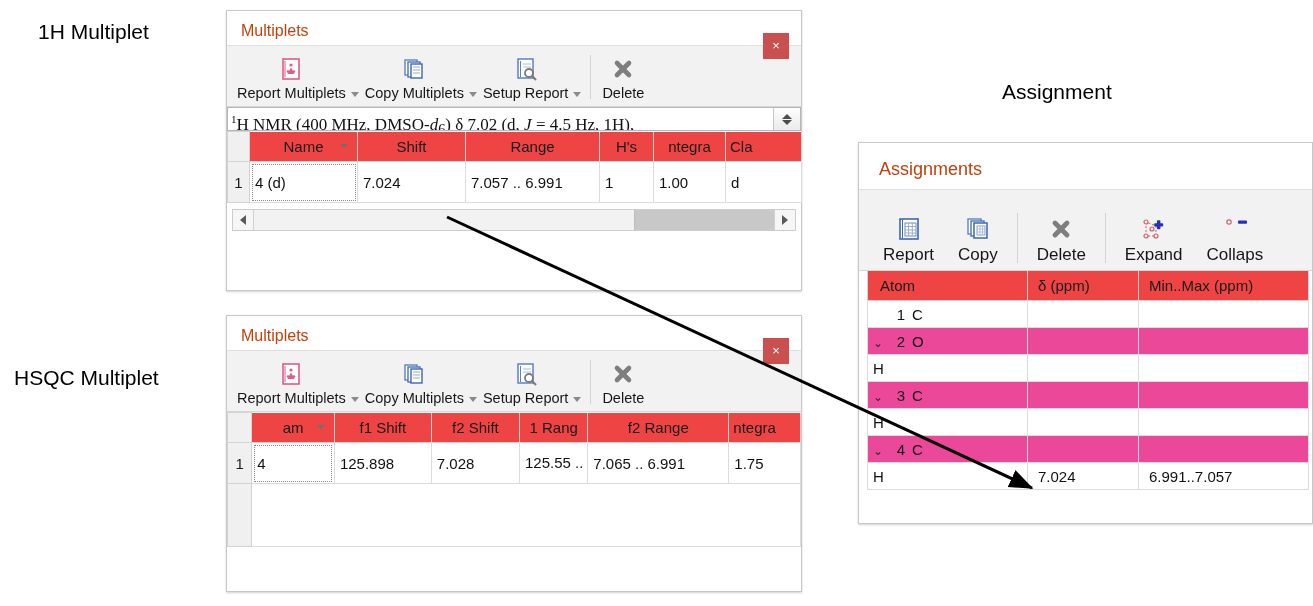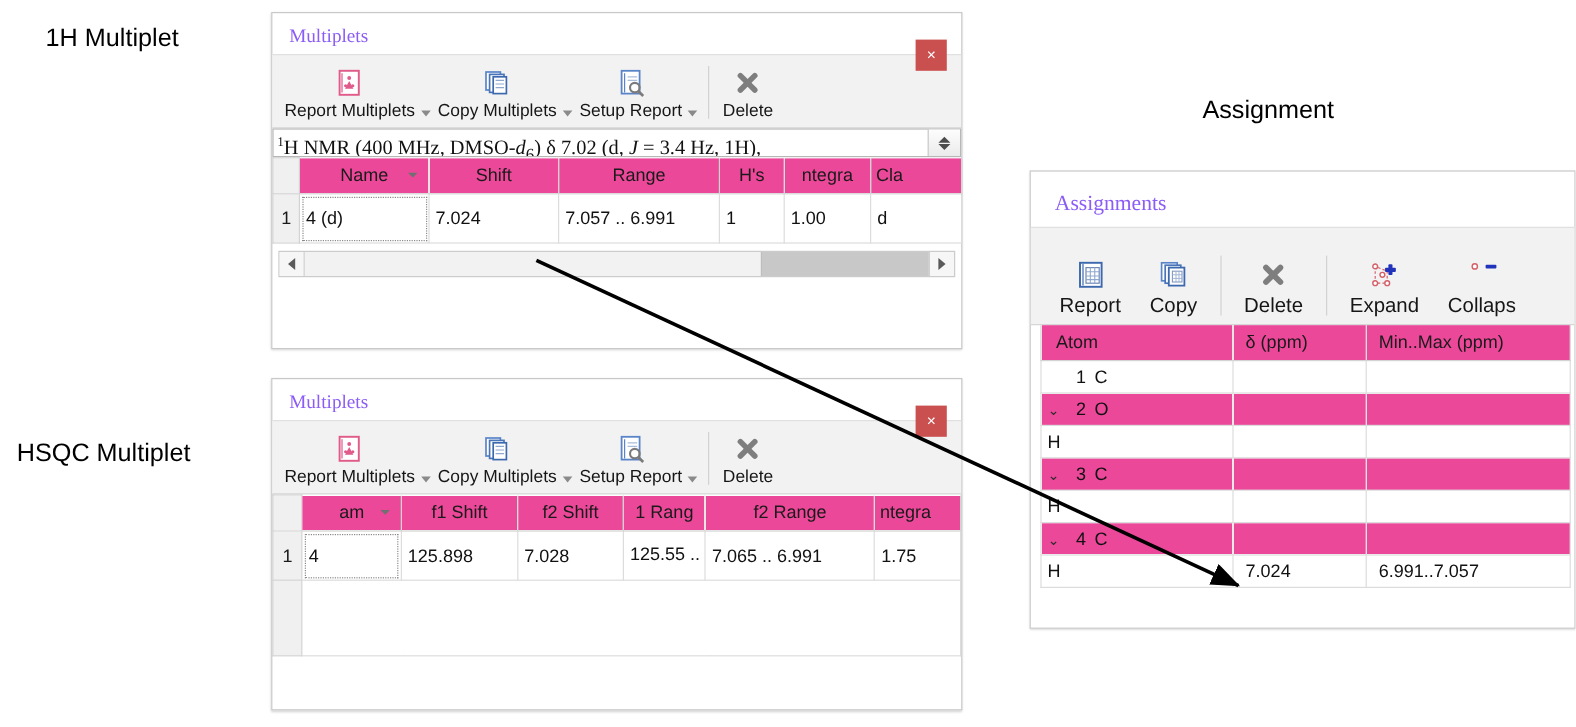--- a/index.html
+++ b/index.html
@@ -30,25 +30,25 @@
   
   .window {
     position: absolute;
     background: #ffffff;
     border: 1px solid #c8c8c8;
     box-shadow: 0 1px 2px rgba(0,0,0,0.18);
     box-sizing: border-box;
   }
   .win-title {
     font-size: 16px;
-    color: #8b5cf6;
+    color: #c2410c;
     padding: 11px 0 0 14px;
     height: 34px;
     box-sizing: border-box;
-    font-family: Liberation Serif, serif;
+    font-family: Liberation Sans, sans-serif;
   }
   .close-btn {
     position: absolute;
     top: 22px;
     right: 12px;
     width: 26px;
     height: 26px;
     background: #c9504f;
     color: #ffffff;
     font-size: 13px;
@@ -146,21 +146,21 @@
   .spin-dn { border-top: 5px solid #4d4d4d; }
 
   
   .grid {
     border-collapse: collapse;
     table-layout: fixed;
     width: 100%;
     font-family: "Liberation Sans", sans-serif;
   }
   .grid th {
-    background: #ec4899;
+    background: #ef4444;
     border: 1px solid #d3d3d3;
     border-top: none;
     font-weight: normal;
     font-size: 15px;
     color: #1a1a1a;
     height: 29px;
     padding: 0 4px;
     text-align: center;
     overflow: hidden;
     white-space: nowrap;
@@ -323,21 +323,21 @@
             <line x1="19" y1="7" x2="7" y2="19"></line>
           </g>
         </svg>
       </span>
       <span class="rib-lbl">Delete</span>
     </div>
   </div>
 
   <div class="nmr-strip">
     <div class="nmr-text">
-      <sup>1</sup><span>H NMR (400 MHz, DMSO-</span><i>d</i><sub>6</sub><span>) δ 7.02 (d, </span><i>J</i><span> = 3.4 Hz, 1H),</span>
+      <sup>1</sup><span>H NMR (400 MHz, DMSO-</span><i>d</i><sub>6</sub><span>) δ 7.02 (d, </span><i>J</i><span> = 4.5 Hz, 1H),</span>
     </div>
     <div class="nmr-spin">
       <span class="spin-up"></span>
       <span class="spin-dn"></span>
     </div>
   </div>
 
   <table class="grid">
     <colgroup>
       <col style="width:22px">

